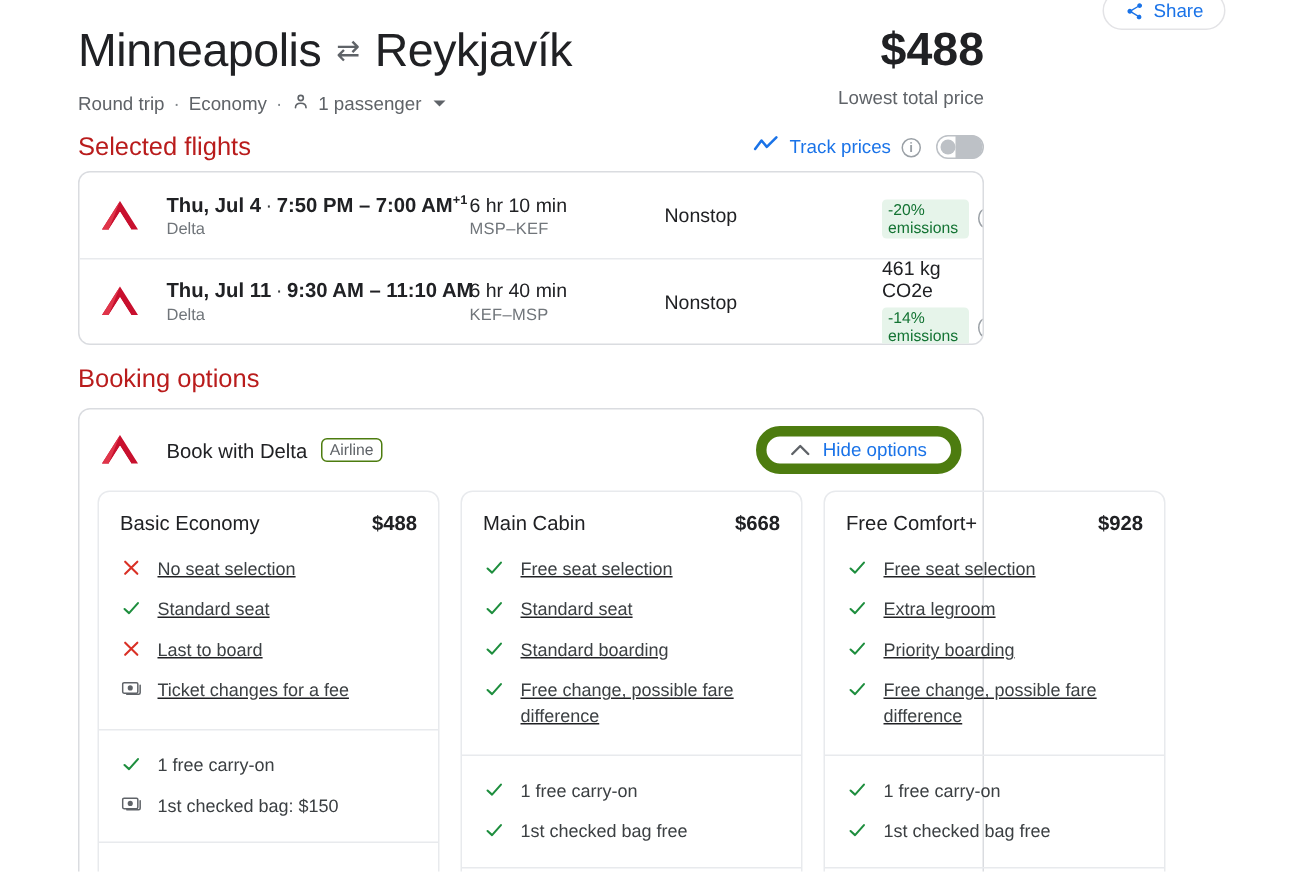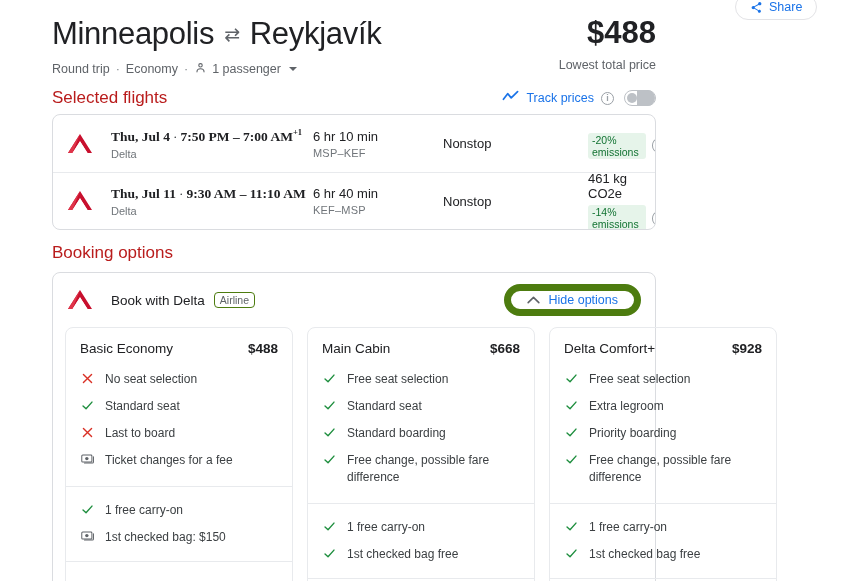--- a/index.html
+++ b/index.html
@@ -88,21 +88,21 @@
   }
   .flight-row {
     display: flex; align-items: center;
     height: 57px; padding: 0 16px 0 14px;
   }
   .flight-row + .flight-row { border-top: 1px solid #e8eaed; }
   .logo-cell { width: 44px; flex: none; display: flex; align-items: center; }
   .delta-logo { width: 26px; height: 22px; display: block; }
 
   .col-when { width: 202px; flex: none; }
-  .when-top { font-size: 13.5px; font-weight: 700; color: #202124; white-space: nowrap; font-family: Liberation Serif, serif; }
+  .when-top { font-size: 13.5px; font-weight: 700; color: #202124; white-space: nowrap; }
   .when-top .dot-sep { font-weight: 400; color: #3c4043; margin: 0 3px; }
   .sup { font-size: 8.5px; vertical-align: super; font-weight: 700; }
   .when-sub { margin-top: 3px; font-size: 11px; color: #70757a; }
 
   .col-dur { width: 130px; flex: none; }
   .dur-top { font-size: 13px; color: #202124; }
   .dur-sub { margin-top: 3px; font-size: 11px; color: #70757a; letter-spacing: .2px; }
 
   .col-stops { width: 145px; flex: none; font-size: 13px; color: #202124; }
 
@@ -145,21 +145,21 @@
   }
   .fare-spacer { width: 14px; flex: none; }
 
   .fare-head {
     display: flex; align-items: baseline; justify-content: space-between;
     padding: 13px 14px 2px 14px;
   }
   .fare-name { font-size: 13.5px; font-weight: 500; color: #202124; }
   .fare-price { font-size: 13.5px; font-weight: 700; color: #202124; }
 
-  .feat-list { padding: 8px 14px 12px 14px; }
+  .feat-list { padding: 8px 14px 12px 14px; text-decoration: underline; }
   .feat {
     display: flex; align-items: flex-start; gap: 10px;
     font-size: 12px; color: #3c4043; line-height: 1.42;
     padding: 5px 0;
   }
   .feat .ic { width: 15px; flex: none; display: flex; justify-content: center; padding-top: 1px; }
   .feat-txt { max-width: 172px; }
 
   .divider { height: 1px; background: #e8eaed; margin: 0; }
   .bag-list { padding: 10px 14px 10px 14px; }
@@ -438,21 +438,21 @@
               </span>
               <span class="feat-txt">1st checked bag free</span>
             </div>
           </div>
           <div class="divider"></div>
           <div class="btn-wrap"></div>
         </div>
         <div class="fare-spacer"></div>
         <div class="fare-col">
           <div class="fare-head">
-            <span class="fare-name">Delta Comfort+</span>
+            <span class="fare-name">Free Comfort+</span>
             <span class="fare-price">$928</span>
           </div>
           <div class="feat-list">
             <div class="feat">
               <span class="ic">
                 <svg width="13" height="13" viewBox="0 0 16 16" fill="none" stroke="#1e8e3e" stroke-width="1.7" stroke-linecap="round" stroke-linejoin="round">
                   <path d="M2.5 8.6 L6.2 12 L13.5 3.8"></path>
                 </svg>
               </span>
               <span class="feat-txt">Free seat selection</span>

